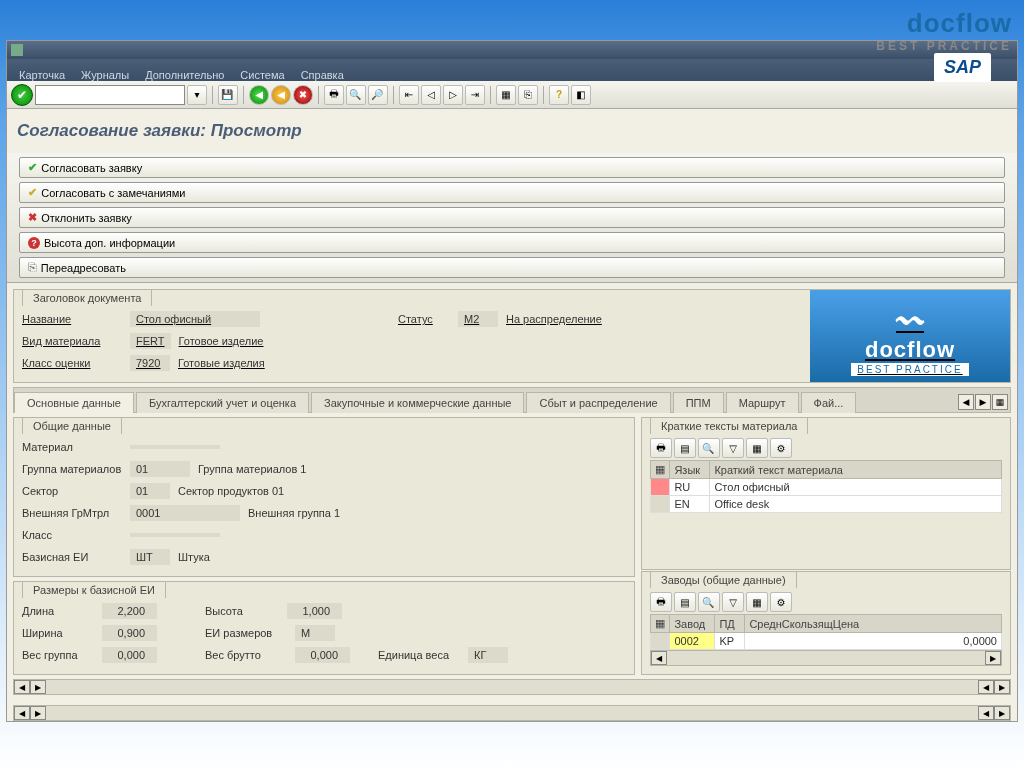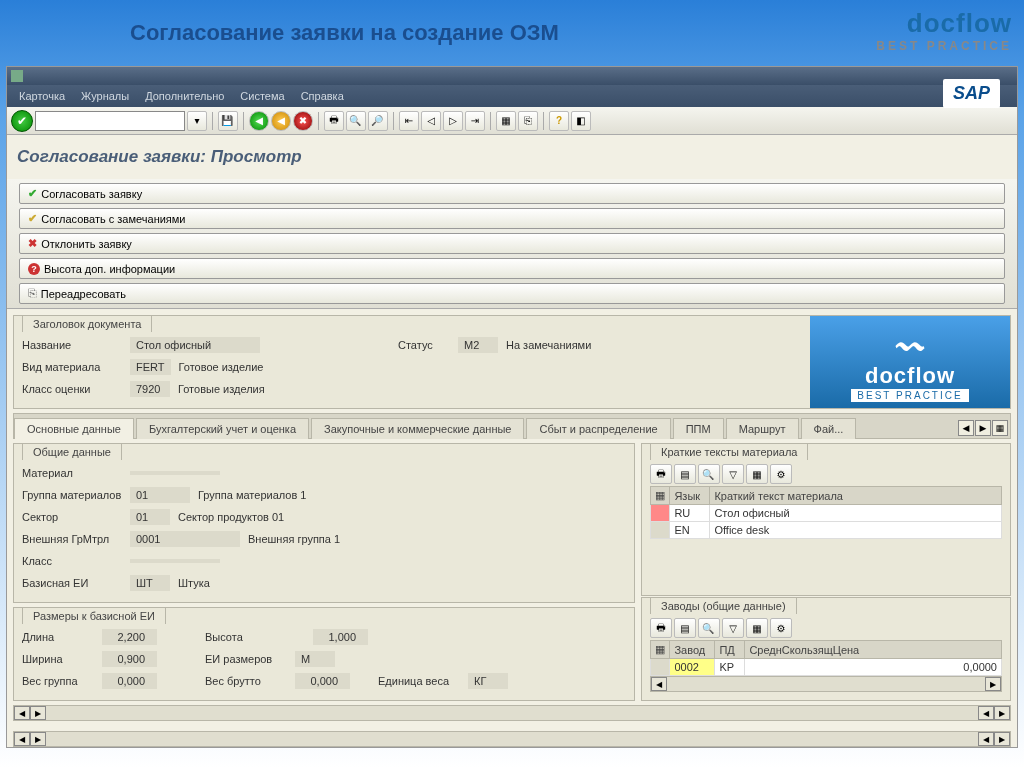--- a/index.html
+++ b/index.html
@@ -4,40 +4,40 @@
 <style>
 * { box-sizing: border-box; margin: 0; padding: 0; font-family: Arial, sans-serif; }
 body { width: 1024px; height: 768px; background: linear-gradient(to bottom, #2a7fd8 0%, #5ba3e8 15%, #ffffff 100%); overflow: hidden; font-size: 11px; }
 .slide-title { padding: 20px 130px; font-size: 22px; font-weight: bold; color: #1a4e8f; position: relative; }
 .docflow-logo { position: absolute; top: 8px; right: 12px; text-align: right; color: #1a6ba8; }
 .docflow-logo .main { font-size: 26px; font-weight: bold; letter-spacing: 1px; }
 .docflow-logo .sub { font-size: 12px; letter-spacing: 3px; color: #888; }
 .sap-window { margin: 0 6px; background: #f2f0e4; border: 1px solid #999; }
 .sap-titlebar { background: linear-gradient(to bottom, #5a6e88, #3a4e68); height: 18px; display: flex; align-items: center; padding: 0 4px; }
 .sap-titlebar-icon { width: 12px; height: 12px; background: #7a8; margin-right: 4px; }
-.sap-menubar { background: linear-gradient(to bottom, #4a5e78, #3a4e68); height: 22px; display: flex; align-items: center; padding: 0 4px; color: #d0d8e0; font-size: 11px; position: relative; }
+.sap-menubar { background: linear-gradient(to bottom, #4a5e78, #3a4e68); height: 22px; display: flex; align-items: flex-end; padding: 0 4px; color: #d0d8e0; font-size: 11px; position: relative; }
 .sap-menubar-item { padding: 0 8px; cursor: pointer; }
-.sap-logo { position: absolute; right: 17px; top: -6px; background: white; color: #0a4d8c; font-weight: bold; font-size: 18px; padding: 4px 10px; border-radius: 2px; font-style: italic; margin-left: 35px; }
+.sap-logo { position: absolute; right: 26px; top: -6px; background: white; color: #0a4d8c; font-weight: bold; font-size: 18px; padding: 4px 10px; border-radius: 2px; font-style: italic; margin-left: 35px; }
 .sap-toollbar { background: linear-gradient(to bottom, #f5f5ef, #e0dfd4); height: 28px; display: flex; align-items: center; padding: 0 4px; border-bottom: 1px solid #aaa; gap: 2px; }
 .tb-btn { width: 20px; height: 20px; border: 1px solid #bbb; background: linear-gradient(#fff,#e8e8dc); border-radius: 2px; display: inline-flex; align-items: center; justify-content: center; font-size: 10px; cursor: pointer; }
 .tb-green { width: 22px; height: 22px; border-radius: 50%; background: radial-gradient(#4c4,#080); border: 1px solid #050; color: white; font-size: 12px; }
 .tb-sep { width: 1px; height: 18px; background: #aaa; margin: 0 3px; }
 .tb-input { height: 20px; width: 150px; background: white; border: 1px solid #888; }
 .page-title { font-size: 17px; font-weight: bold; color: #4a5e78; padding: 12px 10px; font-style: italic; background: #f2f0e4; }
 .action-toolbar { background: linear-gradient(to bottom, #f5f5ef, #e0dfd4); padding: 4px 12px; display: flex; gap: 4px; border-bottom: 1px solid #aaa; flex-direction: column; }
 .action-btn { border: 1px solid #999; background: linear-gradient(#fff,#e8e8dc); padding: 3px 8px; font-size: 11px; cursor: pointer; border-radius: 2px; display: flex; align-items: center; gap: 4px; }
 .icon-check-green::before { content: "✔"; color: #3a3; font-weight: bold; }
 .icon-check-yellow::before { content: "✔"; color: #ca3; font-weight: bold; }
 .icon-x-red::before { content: "✖"; color: #c33; font-weight: bold; }
 .icon-q::before { content: "?"; background: #c33; color: white; border-radius: 50%; width: 12px; height: 12px; display: inline-flex; align-items: center; justify-content: center; font-size: 9px; font-weight: bold; }
 .icon-fwd::before { content: "⎘"; color: #666; }
 .main-content { padding: 6px; display: flex; flex-direction: column; gap: 4px; }
 .groupbox { background: #eae8d9; border: 1px solid #b8b6a8; position: relative; padding: 18px 8px 8px 8px; }
 .groupbox-title { position: absolute; top: -1px; left: 8px; background: #eae8d9; border: 1px solid #b8b6a8; border-bottom: none; padding: 2px 10px; font-size: 11px; color: #444; }
-.header-flex { display: flex; }
+.header-flex { display: flex; text-decoration: underline; }
 .header-left { flex: 1; }
 .header-logo { width: 200px; background: linear-gradient(#4aa0e8,#1a6ba8); display: flex; flex-direction: column; align-items: center; justify-content: center; color: white; margin: -18px -8px -8px 8px; }
 .header-logo .m { font-size: 22px; font-weight: bold; letter-spacing: 1px; }
 .header-logo .s { font-size: 10px; letter-spacing: 2px; background: white; color: #1a6ba8; padding: 1px 6px; }
 .form-row { display: flex; align-items: center; height: 22px; }
 .form-label { width: 108px; color: #333; }
 .form-val { background: #dcdacb; padding: 2px 6px; min-width: 40px; color: #333; margin-right: 8px; display: inline-block; }
 .form-val-wide { min-width: 130px; }
 .form-text { color: #333; }
 .tabstrip { display: flex; background: #d8d6c8; border: 1px solid #b8b6a8; align-items: flex-end; position: relative; height: 26px; }
@@ -60,21 +60,20 @@
 .scroll-corner { display: flex; background: #d8d6c8; border: 1px solid #b8b6a8; height: 16px; }
 .scroll-arrow { width: 16px; height: 14px; border: 1px solid #888; background: #e8e6d8; font-size: 8px; display: flex; align-items: center; justify-content: center; cursor: pointer; }
 .scroll-track { flex: 1; background: #e0decf; }
 .bottom-scroll { margin: 4px 6px 0; }
 .num-input { text-align: right; padding-right: 12px; min-width: 55px; }
 </style>
 </head>
 <body>
 
 <div class="slide-title">
-  <span>Согласование заявки на создание ОЗМ</span>
   <div class="docflow-logo">
     <div class="main">docflow</div>
     <div class="sub">BEST  PRACTICE</div>
   </div>
 </div>
 
 <div class="sap-window">
   <div class="sap-titlebar">
     <span class="sap-titlebar-icon"></span>
   </div>
@@ -141,21 +140,21 @@
   <div class="main-content">
     <div class="groupbox header-flex">
       <div class="groupbox-title">Заголовок документа</div>
       <div class="header-left">
         <div class="form-row">
           <span class="form-label">Название</span>
           <span class="form-val form-val-wide">Стол офисный</span>
           <span style="width:130px"></span>
           <span class="form-label" style="width:60px">Статус</span>
           <span class="form-val">M2</span>
-          <span class="form-text">На замечаниями</span>
+          <span class="form-text">На распределение</span>
         </div>
         <div class="form-row">
           <span class="form-label">Вид материала</span>
           <span class="form-val">FERT</span>
           <span class="form-text">Готовое изделие</span>
         </div>
         <div class="form-row">
           <span class="form-label">Класс оценки</span>
           <span class="form-val">7920</span>
           <span class="form-text">Готовые изделия</span>
@@ -216,21 +215,21 @@
               <span class="form-text">Штука</span>
             </div>
         </div>
 
         <div class="groupbox">
           <div class="groupbox-title">Размеры к базисной ЕИ</div>
           <div class="form-row">
             <span class="form-label" style="width:80px">Длина</span>
               <span class="form-val num-input">2,200</span>
             <span style="width:40px"></span>
-            <span class="form-label" style="width:108px">Высота</span>
+            <span class="form-label" style="width:82px">Высота</span>
               <span class="form-val num-input">1,000</span>
           </div>
           <div class="form-row">
             <span class="form-label" style="width:80px">Ширина</span>
               <span class="form-val num-input">0,900</span>
             <span style="width:40px"></span>
             <span class="form-label" style="width:90px">ЕИ размеров</span>
               <span class="form-val">M</span>
           </div>
           <div class="form-row">

